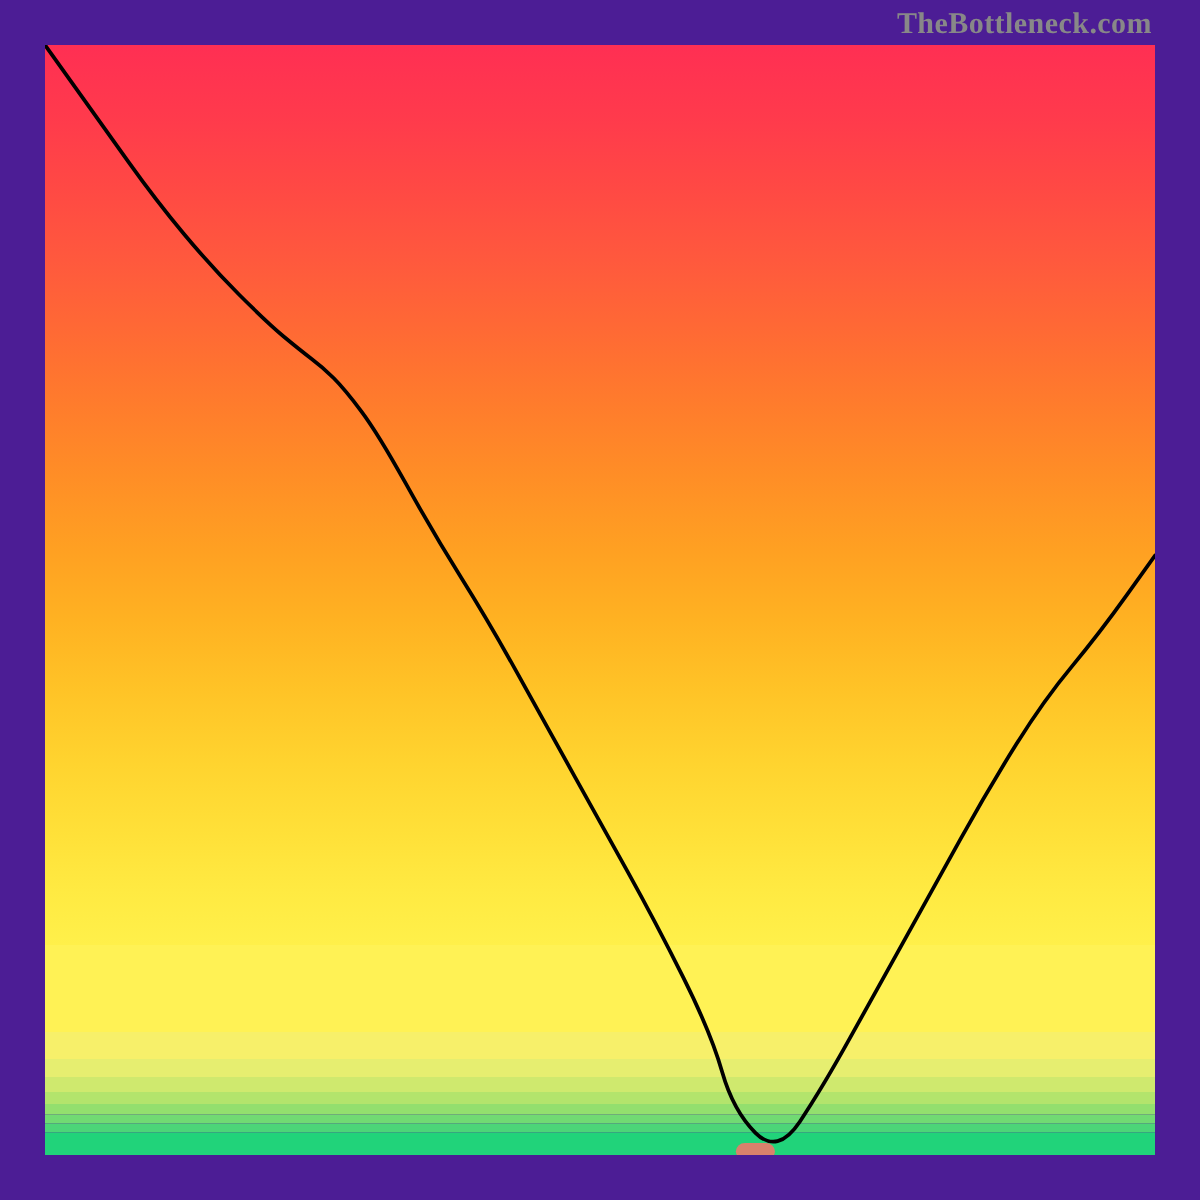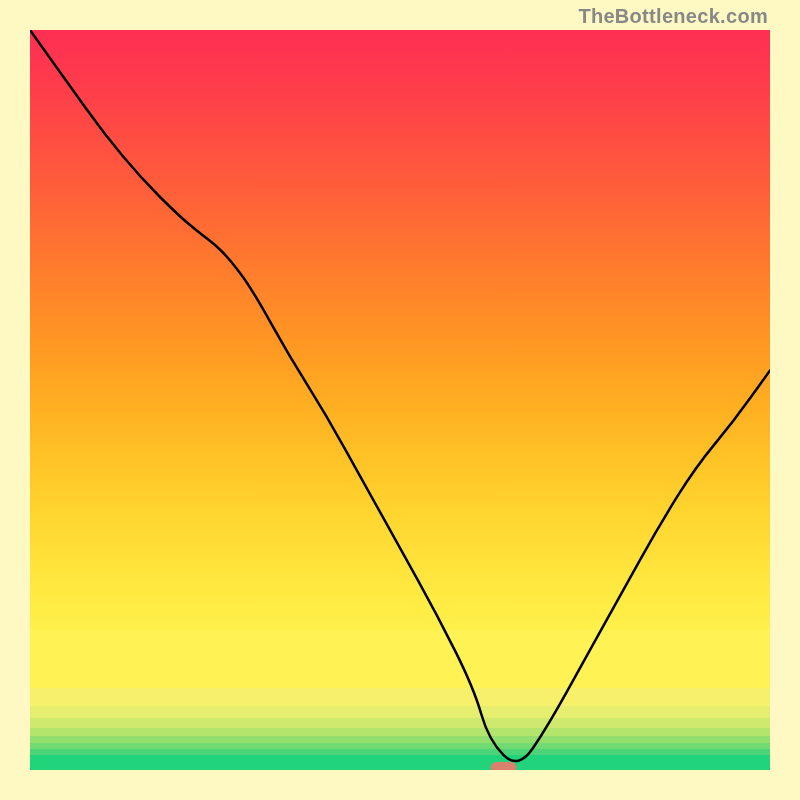--- a/index.html
+++ b/index.html
@@ -8,21 +8,22 @@
     width: 800px;
     height: 800px;
     background: #000000;
     overflow: hidden;
     font-family: Arial, Helvetica, sans-serif;
   }
   .stage {
     position: relative;
     width: 800px;
     height: 800px;
-    background: #fef9c3;
+    background: #4c1d95;
+    font-family: Liberation Serif, serif;
   }
   .plot-area {
     position: absolute;
     left: 30px;
     top: 30px;
     width: 740px;
     height: 740px;
     overflow: hidden;
   }
   .plot-area svg {

